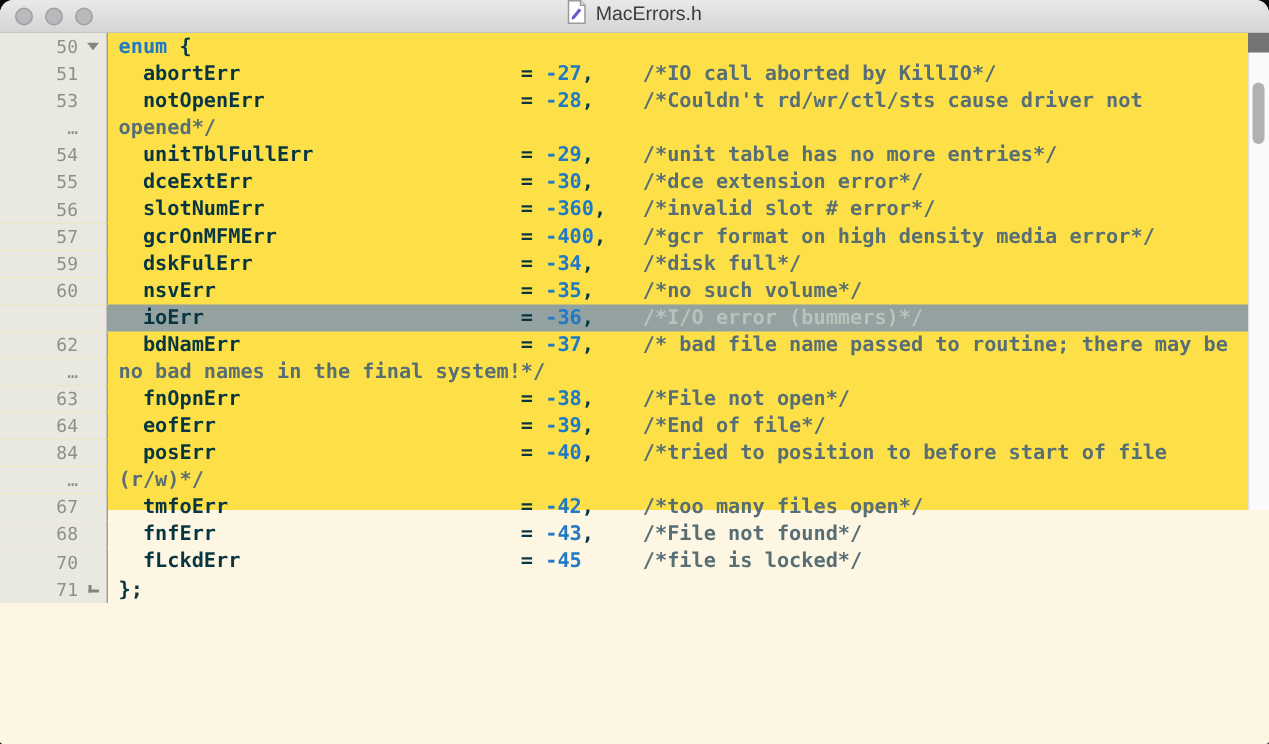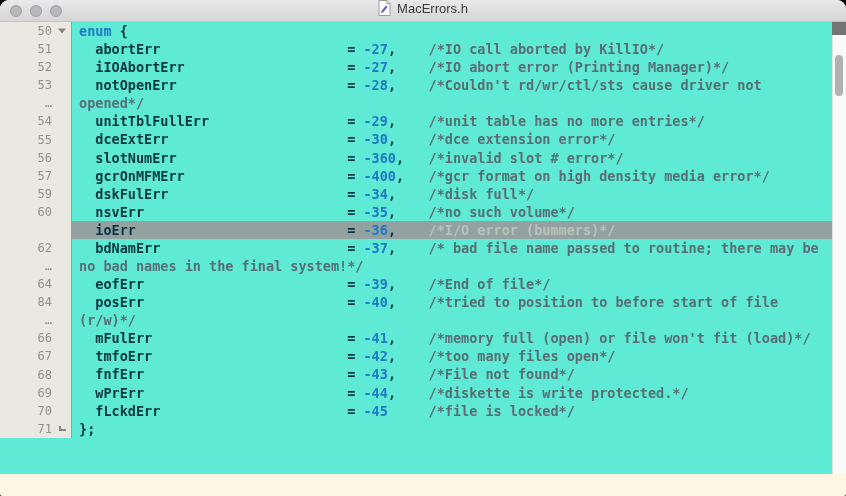--- a/index.html
+++ b/index.html
@@ -17,21 +17,21 @@
     color:#f6891e;font-size:12px;}
 
   
   .pathbar{height:22px;background:#ebebeb;border-bottom:1px solid #ababab;display:flex;align-items:center;
     box-sizing:border-box;padding:0 4px 0 3px;}
   .pathtext{font-size:11.5px;color:#262626;white-space:nowrap;overflow:hidden;}
   .path-chevrons{display:flex;flex-direction:column;margin-left:5px;line-height:3px;cursor:default;}
   .path-chevrons svg{display:block;}
 
   
-  .content{position:relative;height:452px;background:#5eead4;}
+  .content{position:relative;height:318px;background:#fde047;}
   .rows{position:absolute;left:0;top:0;right:14px;bottom:0;}
   .row{display:flex;height:18.08px;}
   .g{position:relative;width:72px;flex:0 0 72px;background:#e9e8e1;border-right:1px solid #9f9f98;box-sizing:border-box;
      display:flex;align-items:center;}
   .ln{width:100%;text-align:right;padding-right:19px;font-family:"DejaVu Sans Mono",monospace;
       font-size:12px;color:#90908a;box-sizing:border-box;}
   .row.sel .ln{color:#222;font-weight:bold;margin-top:35px;}
   .marker{position:absolute;right:5px;top:50%;}
   .tri-down{width:0;height:0;border-left:4px solid transparent;border-right:4px solid transparent;
       border-top:5px solid #85857f;transform:translateY(-50%);}
@@ -84,26 +84,20 @@
           <div class="c"><span class="kw">enum</span><span class="id"> {</span></div>
         </div>
         <div class="row">
           <div class="g">
             <span class="ln">51</span>
           </div>
           <div class="c"><span class="id">  abortErr                       = </span><span class="num">-27</span><span class="id">,    </span><span class="cmt">/*IO call aborted by KillIO*/</span></div>
         </div>
         <div class="row">
           <div class="g">
-            <span class="ln">52</span>
-          </div>
-          <div class="c"><span class="id">  iIOAbortErr                    = </span><span class="num">-27</span><span class="id">,    </span><span class="cmt">/*IO abort error (Printing Manager)*/</span></div>
-        </div>
-        <div class="row">
-          <div class="g">
             <span class="ln">53</span>
           </div>
           <div class="c"><span class="id">  notOpenErr                     = </span><span class="num">-28</span><span class="id">,    </span><span class="cmt">/*Couldn't rd/wr/ctl/sts cause driver not</span></div>
         </div>
         <div class="row">
           <div class="g">
             <span class="ln">…</span>
           </div>
           <div class="c"><span class="cmt">opened*/</span></div>
         </div>
@@ -156,59 +150,53 @@
           <div class="c"><span class="id">  bdNamErr                       = </span><span class="num">-37</span><span class="id">,    </span><span class="cmt">/* bad file name passed to routine; there may be</span></div>
         </div>
         <div class="row">
           <div class="g">
             <span class="ln">…</span>
           </div>
           <div class="c"><span class="cmt">no bad names in the final system!*/</span></div>
         </div>
         <div class="row">
           <div class="g">
+            <span class="ln">63</span>
+          </div>
+          <div class="c"><span class="id">  fnOpnErr                       = </span><span class="num">-38</span><span class="id">,    </span><span class="cmt">/*File not open*/</span></div>
+        </div>
+        <div class="row">
+          <div class="g">
             <span class="ln">64</span>
           </div>
           <div class="c"><span class="id">  eofErr                         = </span><span class="num">-39</span><span class="id">,    </span><span class="cmt">/*End of file*/</span></div>
         </div>
         <div class="row">
           <div class="g">
             <span class="ln">84</span>
           </div>
           <div class="c"><span class="id">  posErr                         = </span><span class="num">-40</span><span class="id">,    </span><span class="cmt">/*tried to position to before start of file</span></div>
         </div>
         <div class="row">
           <div class="g">
             <span class="ln">…</span>
           </div>
           <div class="c"><span class="cmt">(r/w)*/</span></div>
         </div>
         <div class="row">
           <div class="g">
-            <span class="ln">66</span>
-          </div>
-          <div class="c"><span class="id">  mFulErr                        = </span><span class="num">-41</span><span class="id">,    </span><span class="cmt">/*memory full (open) or file won't fit (load)*/</span></div>
-        </div>
-        <div class="row">
-          <div class="g">
             <span class="ln">67</span>
           </div>
           <div class="c"><span class="id">  tmfoErr                        = </span><span class="num">-42</span><span class="id">,    </span><span class="cmt">/*too many files open*/</span></div>
         </div>
         <div class="row">
           <div class="g">
             <span class="ln">68</span>
           </div>
           <div class="c"><span class="id">  fnfErr                         = </span><span class="num">-43</span><span class="id">,    </span><span class="cmt">/*File not found*/</span></div>
-        </div>
-        <div class="row">
-          <div class="g">
-            <span class="ln">69</span>
-          </div>
-          <div class="c"><span class="id">  wPrErr                         = </span><span class="num">-44</span><span class="id">,    </span><span class="cmt">/*diskette is write protected.*/</span></div>
         </div>
         <div class="row">
           <div class="g">
             <span class="ln">70</span>
           </div>
           <div class="c"><span class="id">  fLckdErr                       = </span><span class="num">-45</span><span class="id">     </span><span class="cmt">/*file is locked*/</span></div>
         </div>
         <div class="row">
           <div class="g">
             <span class="ln">71</span>

